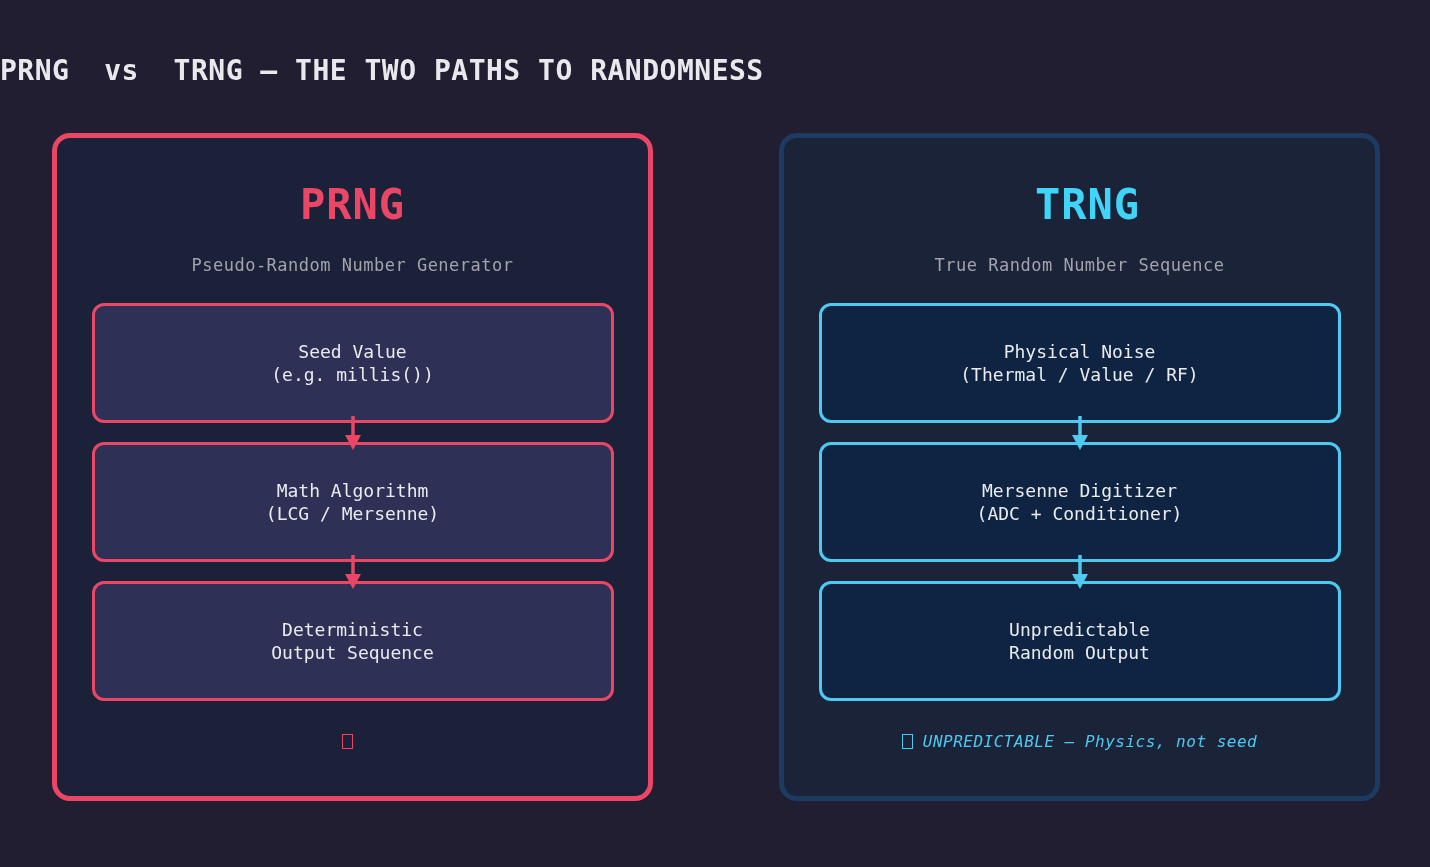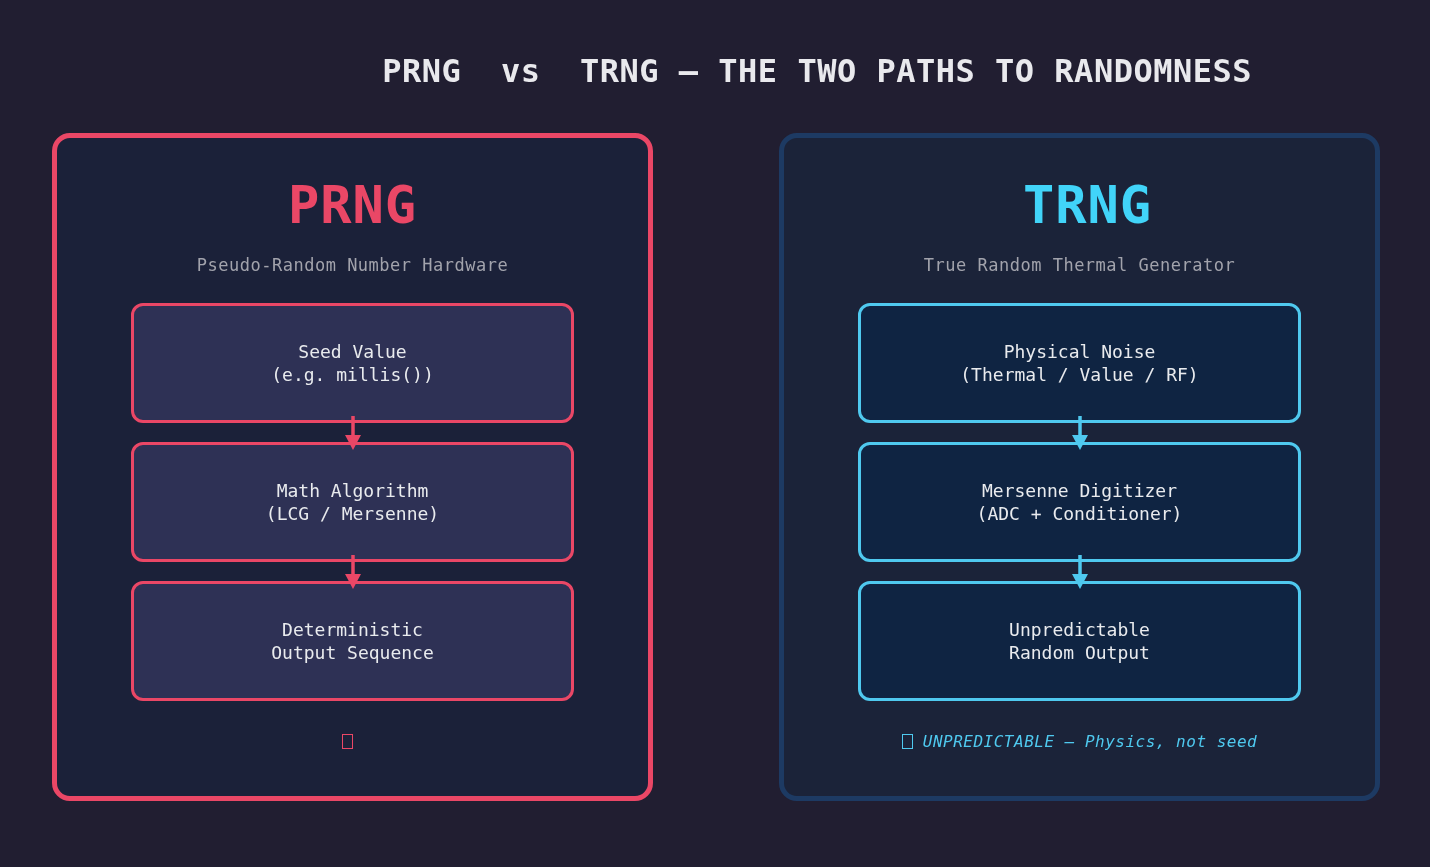--- a/index.html
+++ b/index.html
@@ -24,22 +24,22 @@
     position: relative;
     overflow: hidden;
     background: var(--page-bg);
     font-family: "DejaVu Sans Mono", "Liberation Mono", monospace;
   }
   .main-title {
     position: absolute;
     top: 52px;
     left: 0;
     width: 1252px;
-    text-align: right;
-    font-size: 32px;
+    text-align: left;
+    font-size: 28px;
     line-height: 38px;
     font-weight: bold;
     letter-spacing: 0.5px;
     color: var(--title-text);
     white-space: pre;
   }
   .panel {
     position: absolute;
     top: 133px;
     width: 601px;
@@ -53,38 +53,38 @@
     border-color: var(--accent-pink);
   }
   .panel-trng {
     left: 779px;
     background: var(--panel-trng-bg);
     border-color: var(--panel-trng-border);
   }
   .panel-heading {
     margin-top: 42px;
     text-align: center;
-    font-size: 52px;
+    font-size: 42px;
     line-height: 50px;
     font-weight: bold;
     letter-spacing: 1px;
   }
   .panel-prng .panel-heading { color: var(--accent-pink); }
   .panel-trng .panel-heading { color: var(--accent-cyan-bright); padding-left: 16px; }
   .panel-subtitle {
     margin-top: 24px;
     text-align: center;
     font-size: 17px;
     line-height: 22px;
     letter-spacing: 0.5px;
     color: var(--subtitle-text);
   }
   .flow { margin-top: 27px; }
   .step {
-    width: 443px;
+    width: 522px;
     height: 120px;
     margin: 0 auto;
     border: 3px solid;
     border-radius: 12px;
     display: flex;
     flex-direction: column;
     justify-content: center;
     align-items: center;
     font-size: 18px;
     line-height: 23px;
@@ -123,21 +123,21 @@
     vertical-align: -2px;
   }
 </style>
 </head>
 <body>
 
 <div class="main-title">PRNG  vs  TRNG — THE TWO PATHS TO RANDOMNESS</div>
 
 <div class="panel panel-prng">
   <div class="panel-heading">PRNG</div>
-  <div class="panel-subtitle">Pseudo-Random Number Hardware</div>
+  <div class="panel-subtitle">Pseudo-Random Number Generator</div>
   <div class="flow">
     <div class="step">
       <div>Seed Value</div>
       <div>(e.g. millis())</div>
     </div>
     <div class="gap">
       <svg class="arrow" width="22" height="38" viewBox="0 0 22 38">
         <line x1="11" y1="2" x2="11" y2="24" stroke="currentColor" stroke-width="3.5"></line>
         <polygon points="3,21 19,21 11,36" fill="currentColor"></polygon>
       </svg>
@@ -157,21 +157,21 @@
       <div>Output Sequence</div>
     </div>
   </div>
   <div class="panel-footer">
     <span class="tofu"></span>
   </div>
 </div>
 
 <div class="panel panel-trng">
   <div class="panel-heading">TRNG</div>
-  <div class="panel-subtitle">True Random Thermal Generator</div>
+  <div class="panel-subtitle">True Random Number Sequence</div>
   <div class="flow">
     <div class="step">
       <div>Physical Noise</div>
       <div>(Thermal / Value / RF)</div>
     </div>
     <div class="gap">
       <svg class="arrow" width="22" height="38" viewBox="0 0 22 38">
         <line x1="11" y1="2" x2="11" y2="24" stroke="currentColor" stroke-width="3.5"></line>
         <polygon points="3,21 19,21 11,36" fill="currentColor"></polygon>
       </svg>

